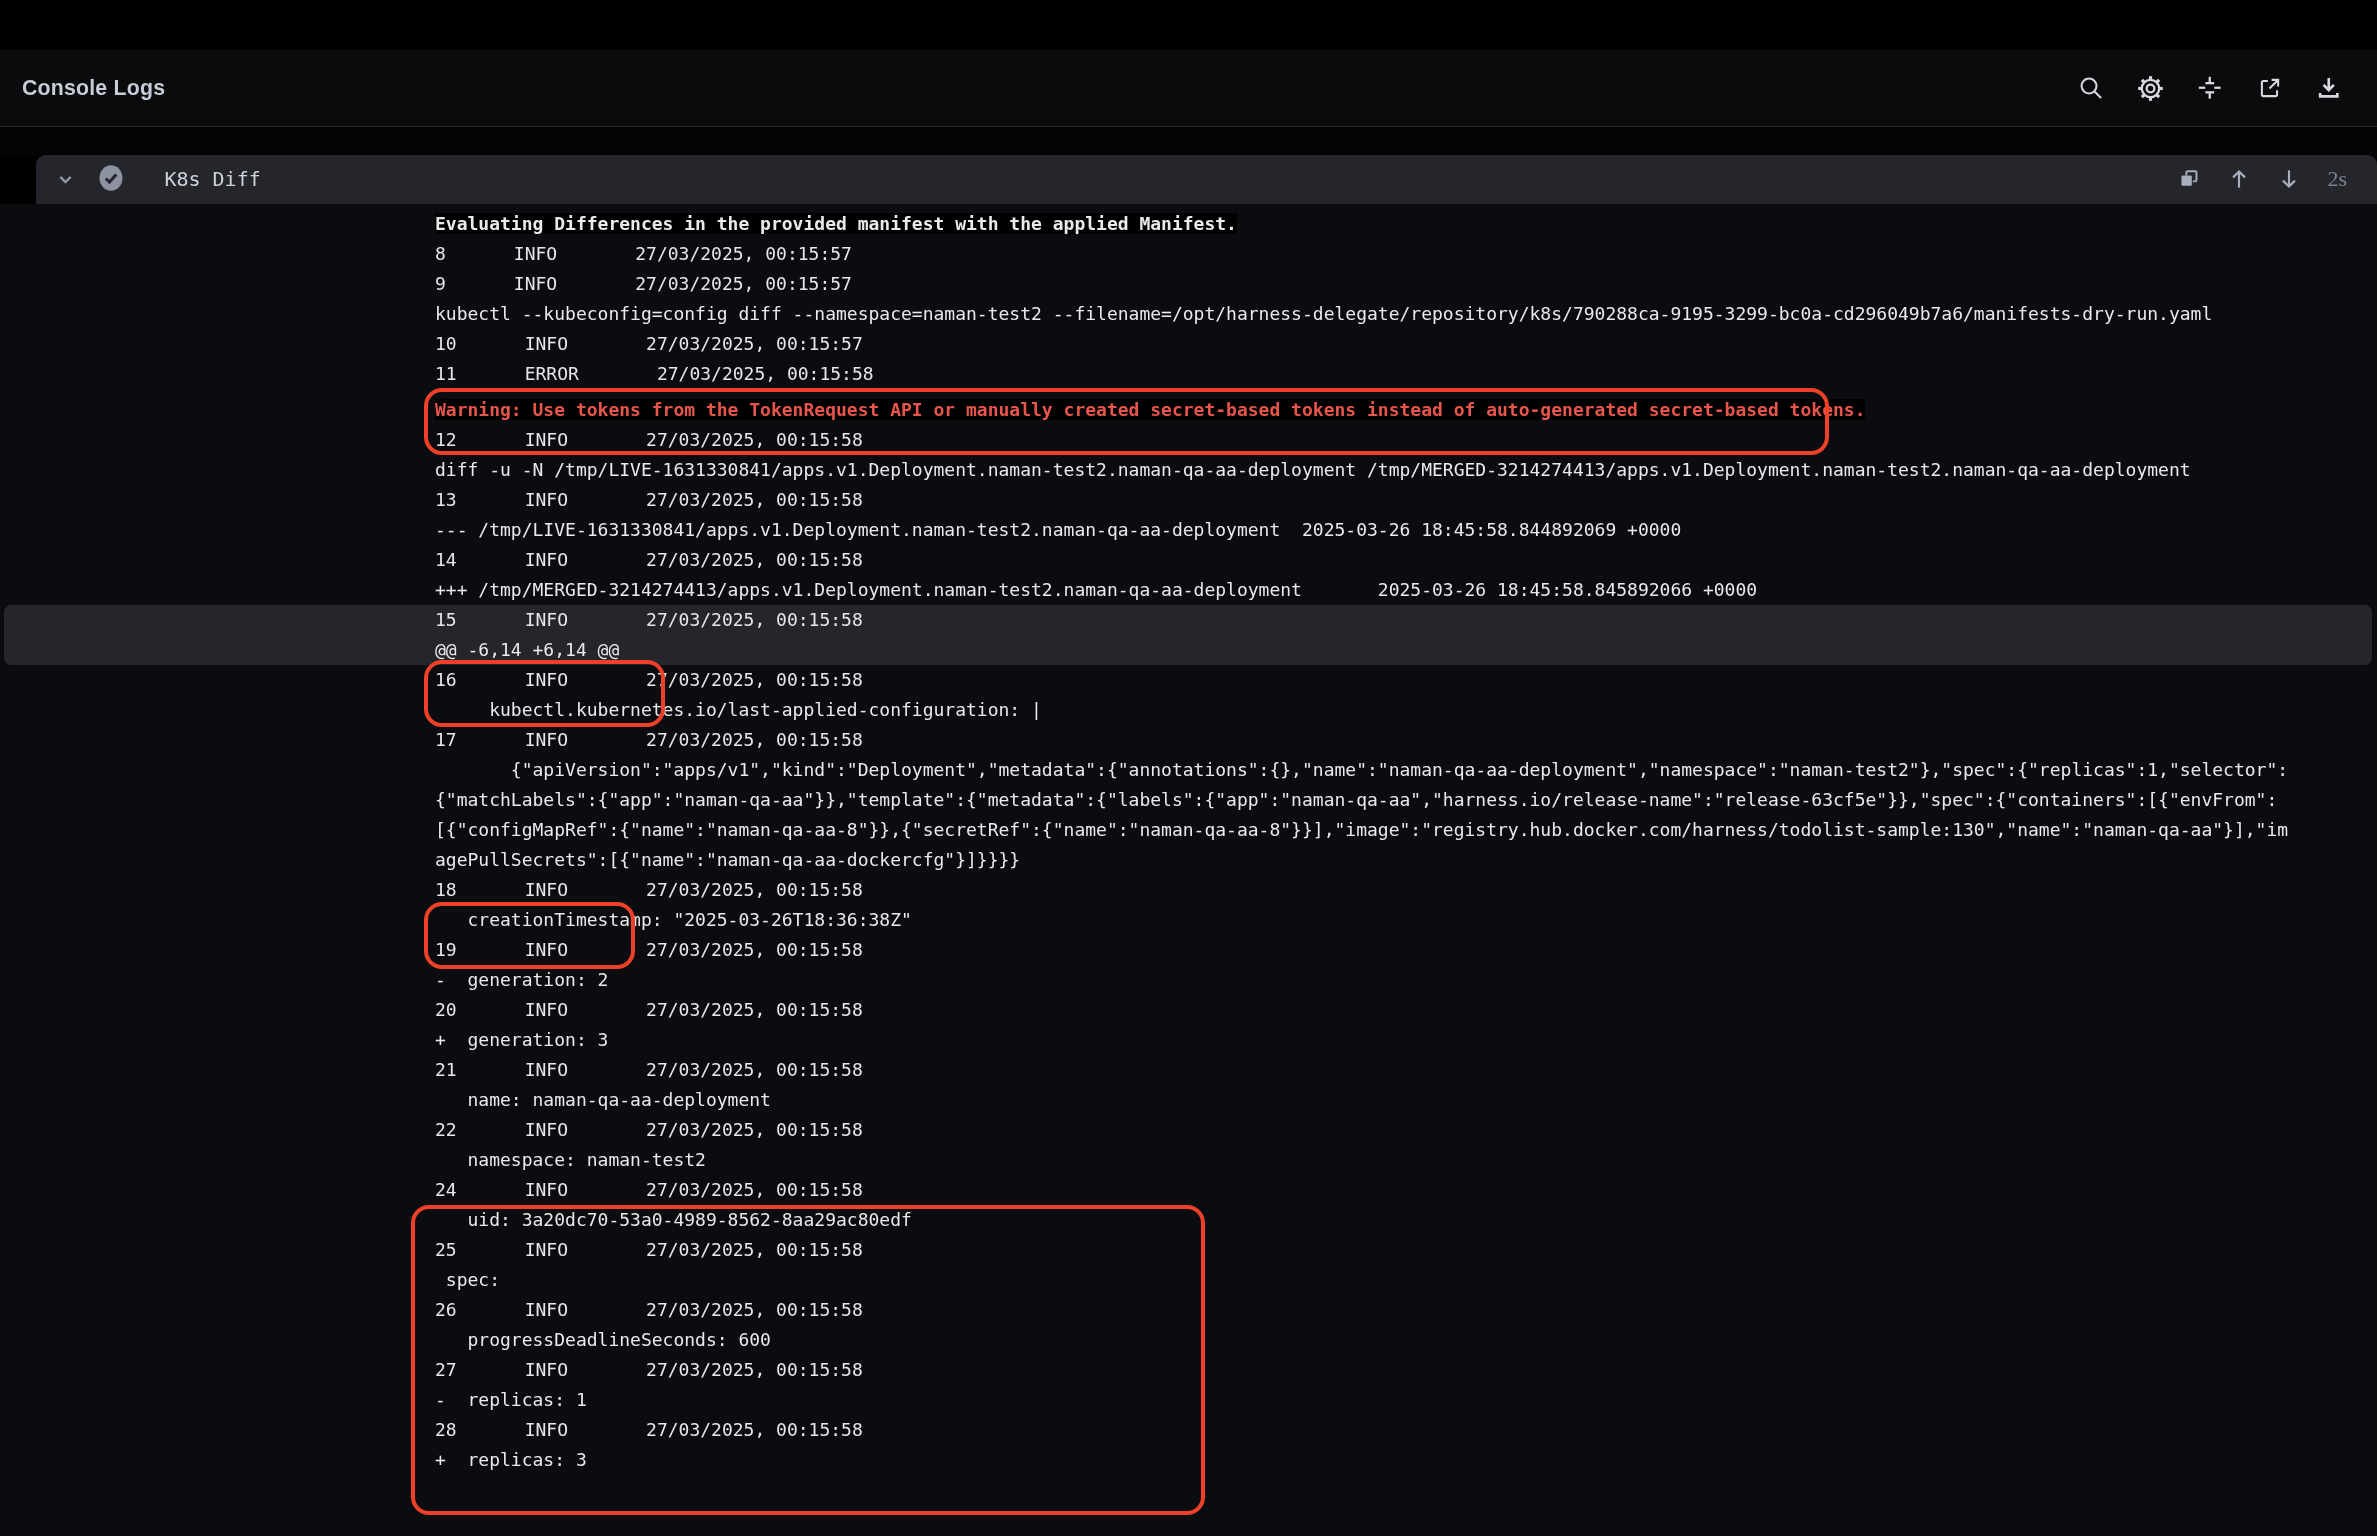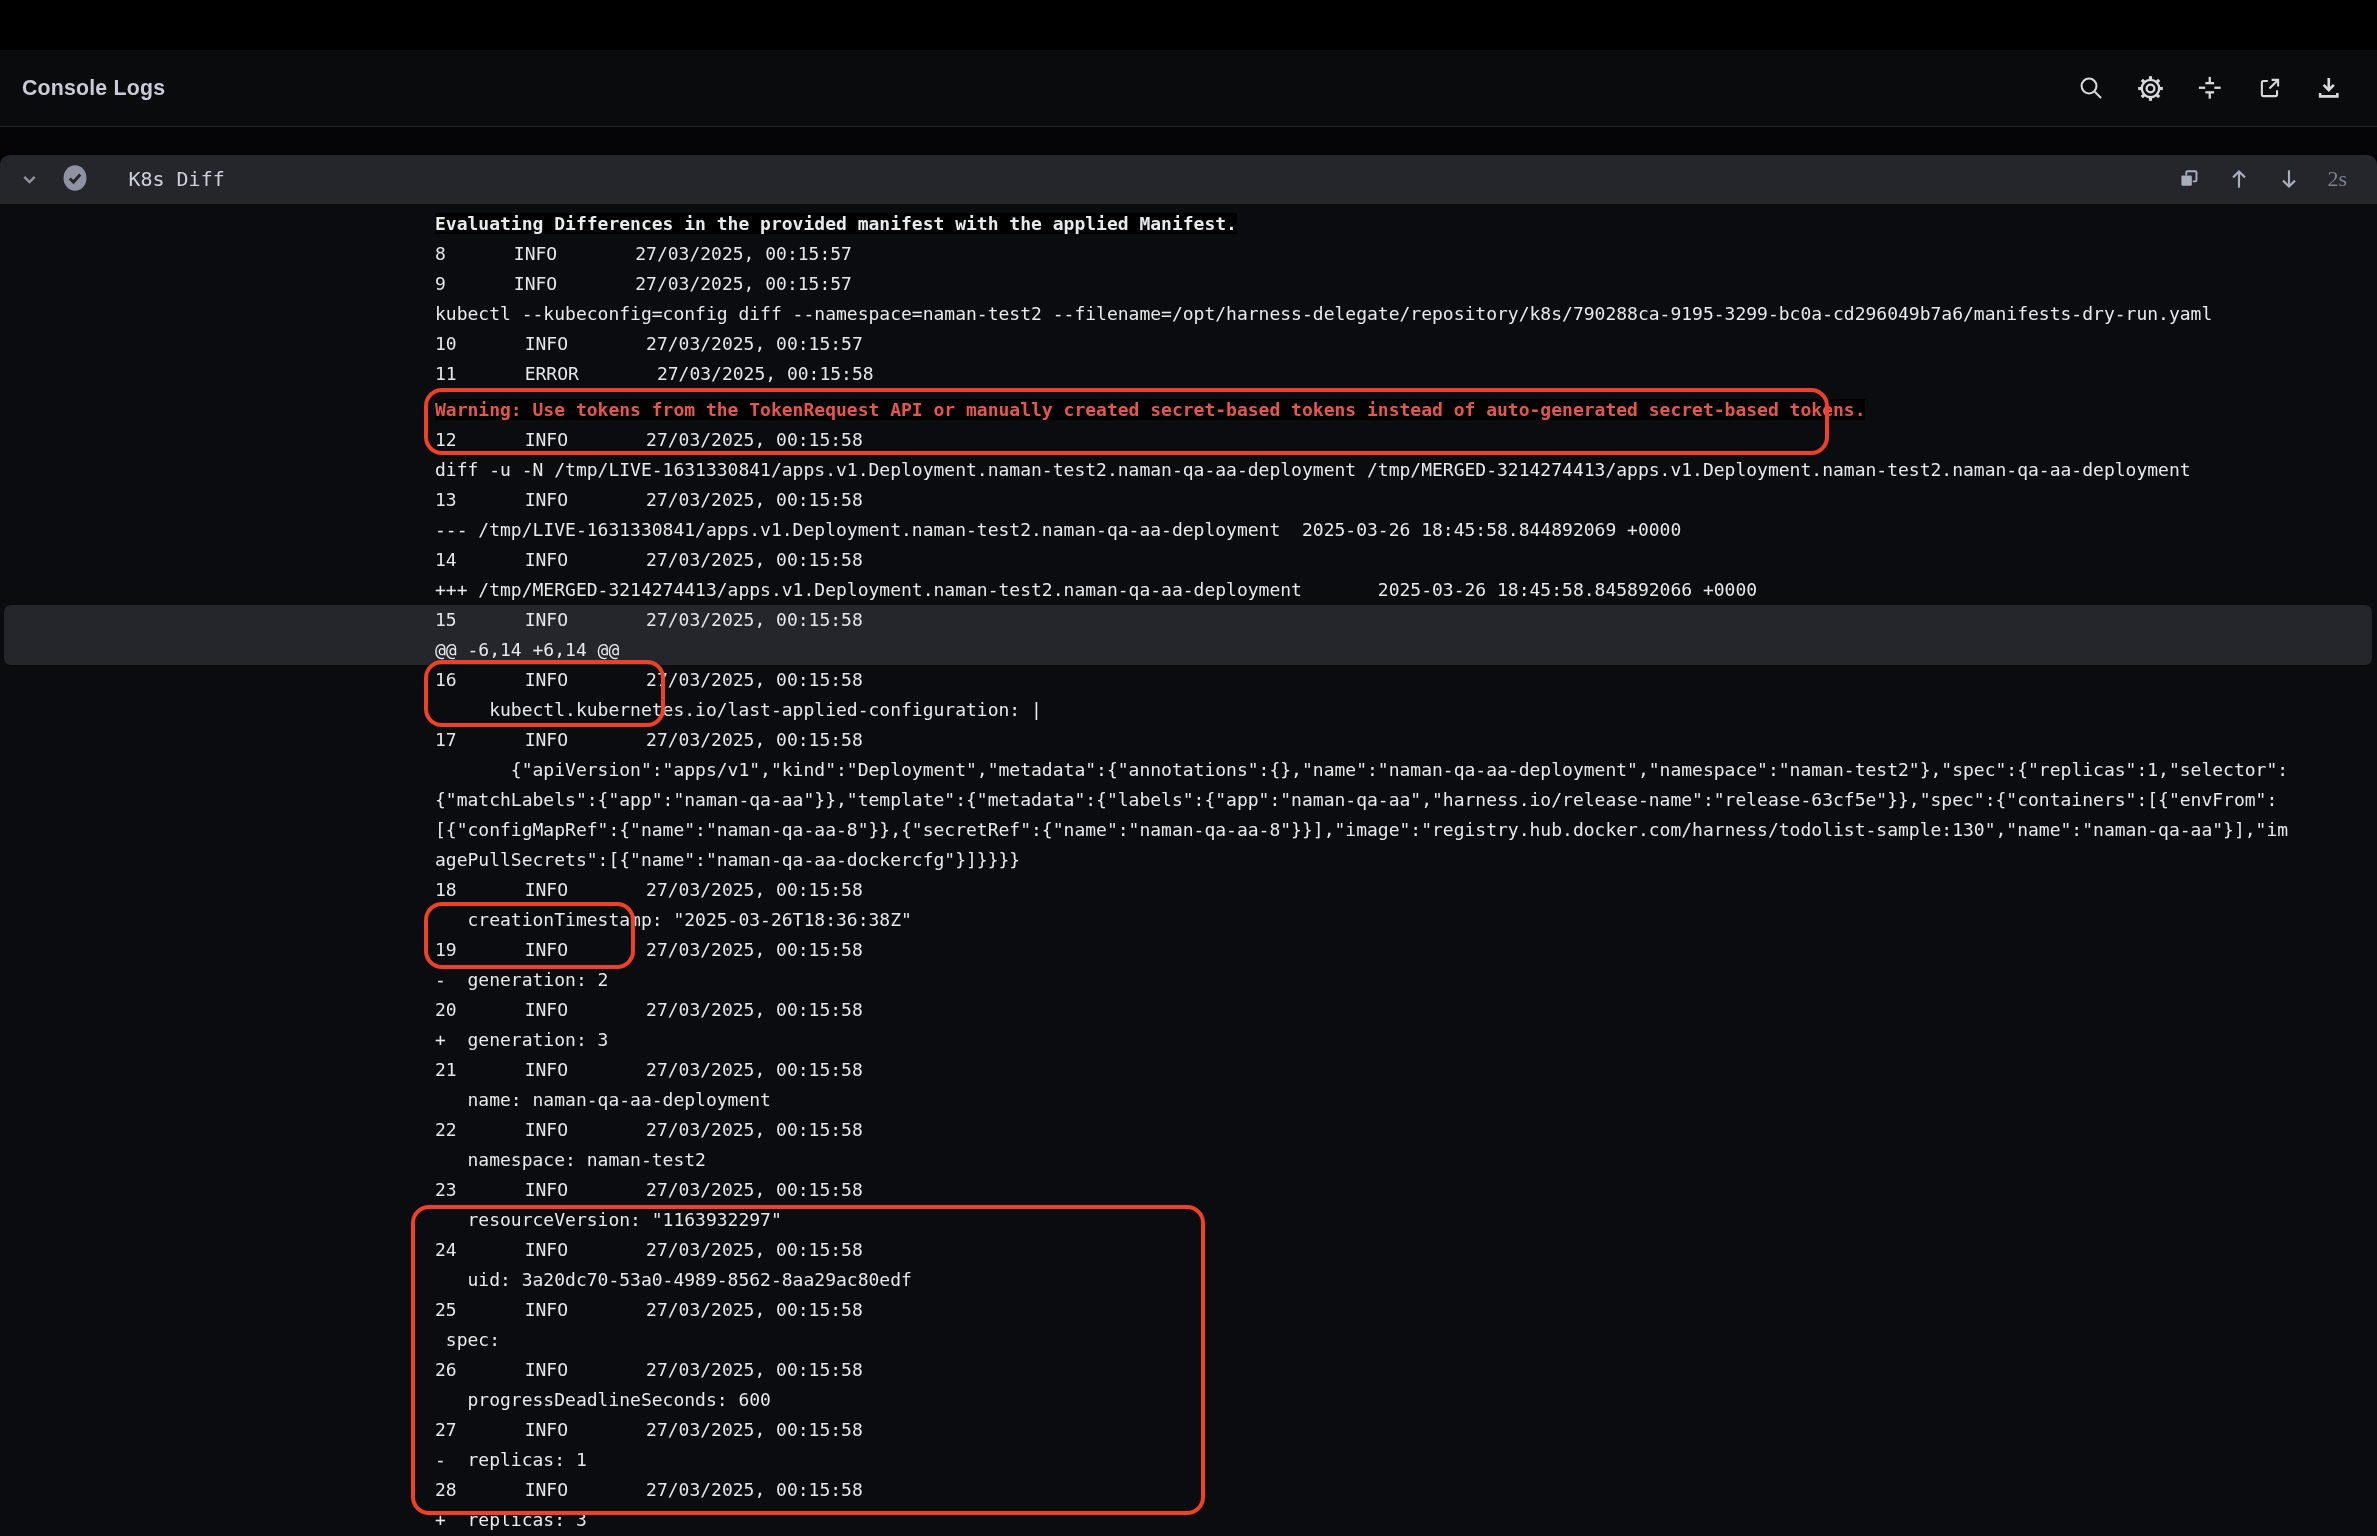--- a/index.html
+++ b/index.html
@@ -11,21 +11,21 @@
     display:flex;align-items:center;justify-content:space-between;padding:0 32px 0 22px;box-sizing:border-box;}
   .app-title{font-size:21.3px;font-weight:bold;color:#c9ccd8;letter-spacing:0.2px;}
   .header-actions{display:flex;align-items:center;gap:27.5px;}
   .icon-btn{width:32px;height:32px;display:flex;align-items:center;justify-content:center;
     background:transparent;border:none;padding:0;cursor:pointer;color:#d7d9dd;}
   .icon-btn svg{display:block;}
 
   
   .gap{height:27.5px;background:#050507;}
   .stepbar{height:49px;background:#24262b;border-radius:9.6px 9.6px 0 0;
-    display:flex;align-items:center;justify-content:space-between;padding:0 30px 0 13.8px;box-sizing:border-box;}
+    display:flex;align-items:center;justify-content:space-between;padding:0 30px 0 13.8px;box-sizing:border-box;margin-left:36px;}
   .stepbar-left{display:flex;align-items:center;gap:13.8px;}
   .stepbar-right{display:flex;align-items:center;gap:18px;}
   .step-title{font-family:"DejaVu Sans Mono",monospace;font-size:20px;color:#ced1da;margin-left:25px;}
   .dur{font-family:Liberation Serif, serif;font-size:22px;color:#7d828f;margin-left:4.1px;}
   .sb-btn{color:#a9aebc;}
   .chev{color:#8f93a0;}
 
   
   .logpanel{position:relative;background:#0b0c0f;height:1332px;padding-top:5.5px;box-sizing:border-box;
     font-family:"DejaVu Sans Mono",monospace;font-size:18px;line-height:30px;color:#e9eaec;}
@@ -168,21 +168,20 @@
     <div class="row"><span class="num">13</span><span class="lvl">INFO</span><span class="time">27/03/2025, 00:15:58</span><span class="msg">--- /tmp/LIVE-1631330841/apps.v1.Deployment.naman-test2.naman-qa-aa-deployment  2025-03-26 18:45:58.844892069 +0000</span></div>
     <div class="row"><span class="num">14</span><span class="lvl">INFO</span><span class="time">27/03/2025, 00:15:58</span><span class="msg">+++ /tmp/MERGED-3214274413/apps.v1.Deployment.naman-test2.naman-qa-aa-deployment       2025-03-26 18:45:58.845892066 +0000</span></div>
     <div class="row hl"><span class="num">15</span><span class="lvl">INFO</span><span class="time">27/03/2025, 00:15:58</span><span class="msg">@@ -6,14 +6,14 @@</span></div>
     <div class="row"><span class="num">16</span><span class="lvl">INFO</span><span class="time">27/03/2025, 00:15:58</span><span class="msg">     kubectl.kubernetes.io/last-applied-configuration: |</span></div>
     <div class="row"><span class="num">17</span><span class="lvl">INFO</span><span class="time">27/03/2025, 00:15:58</span><span class="msg">       {"apiVersion":"apps/v1","kind":"Deployment","metadata":{"annotations":{},"name":"naman-qa-aa-deployment","namespace":"naman-test2"},"spec":{"replicas":1,"selector":{"matchLabels":{"app":"naman-qa-aa"}},"template":{"metadata":{"labels":{"app":"naman-qa-aa","harness.io/release-name":"release-63cf5e"}},"spec":{"containers":[{"envFrom":[{"configMapRef":{"name":"naman-qa-aa-8"}},{"secretRef":{"name":"naman-qa-aa-8"}}],"image":"registry.hub.docker.com/harness/todolist-sample:130","name":"naman-qa-aa"}],"imagePullSecrets":[{"name":"naman-qa-aa-dockercfg"}]}}}}</span></div>
     <div class="row"><span class="num">18</span><span class="lvl">INFO</span><span class="time">27/03/2025, 00:15:58</span><span class="msg">   creationTimestamp: "2025-03-26T18:36:38Z"</span></div>
     <div class="row"><span class="num">19</span><span class="lvl">INFO</span><span class="time">27/03/2025, 00:15:58</span><span class="msg">-  generation: 2</span></div>
     <div class="row"><span class="num">20</span><span class="lvl">INFO</span><span class="time">27/03/2025, 00:15:58</span><span class="msg">+  generation: 3</span></div>
     <div class="row"><span class="num">21</span><span class="lvl">INFO</span><span class="time">27/03/2025, 00:15:58</span><span class="msg">   name: naman-qa-aa-deployment</span></div>
     <div class="row"><span class="num">22</span><span class="lvl">INFO</span><span class="time">27/03/2025, 00:15:58</span><span class="msg">   namespace: naman-test2</span></div>
-    <div class="row"><span class="num">23</span><span class="lvl">INFO</span><span class="time">27/03/2025, 00:15:58</span><span class="msg">   resourceVersion: "1163932297"</span></div>
     <div class="row"><span class="num">24</span><span class="lvl">INFO</span><span class="time">27/03/2025, 00:15:58</span><span class="msg">   uid: 3a20dc70-53a0-4989-8562-8aa29ac80edf</span></div>
     <div class="row"><span class="num">25</span><span class="lvl">INFO</span><span class="time">27/03/2025, 00:15:58</span><span class="msg"> spec:</span></div>
     <div class="row"><span class="num">26</span><span class="lvl">INFO</span><span class="time">27/03/2025, 00:15:58</span><span class="msg">   progressDeadlineSeconds: 600</span></div>
     <div class="row"><span class="num">27</span><span class="lvl">INFO</span><span class="time">27/03/2025, 00:15:58</span><span class="msg">-  replicas: 1</span></div>
     <div class="row"><span class="num">28</span><span class="lvl">INFO</span><span class="time">27/03/2025, 00:15:58</span><span class="msg">+  replicas: 3</span></div>
     <div class="diffbox" style="top: 184px; left: 424px; width: 1405px; height: 67px;"></div>
     <div class="diffbox" style="top: 456px; left: 424px; width: 241px; height: 67px;"></div>
     <div class="diffbox" style="top: 698px; left: 424px; width: 211px; height: 67px;"></div>
     <div class="diffbox" style="top: 1001px; left: 411px; width: 794px; height: 310px;"></div>
   </div>

